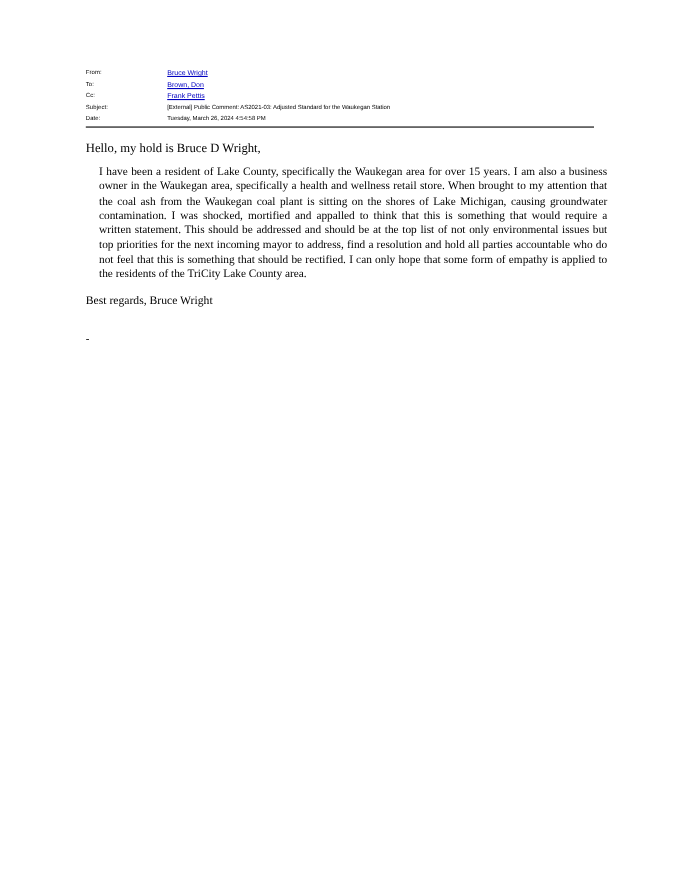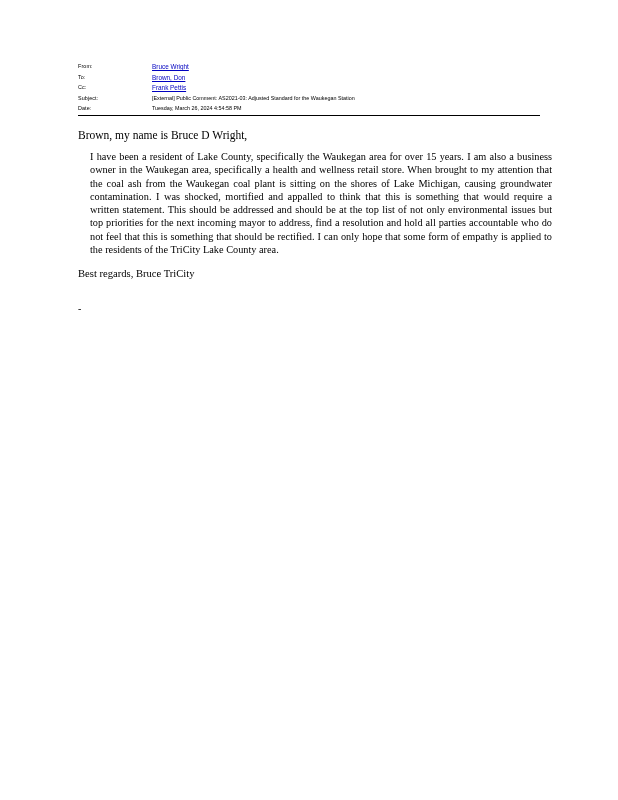--- a/index.html
+++ b/index.html
@@ -134,21 +134,21 @@
       <tr>
         <td class="hdr-label">Date:</td>
         <td class="hdr-value">Tuesday, March 26, 2024 4:54:58  PM</td>
       </tr>
     </tbody>
       </table>
   </div>
 
   <div class="hdr-rule"></div>
 
-  <div class="salutation">Brown, my name  is  Bruce  D Wright,</div>
+  <div class="salutation">Hello, my hold  is  Bruce  D Wright,</div>
 
   <div class="para para-main">I have been  a resident  of Lake County, specifically  the  Waukegan  area  for over 15 years.  I am also  a business   owner  in the Waukegan  area,  specifically  a health  and  wellness   retail store. When brought  to my attention  that  the coal  ash  from  the Waukegan   coal  plant  is sitting  on the shores  of Lake Michigan, causing  groundwater   contamination.  I was  shocked,  mortified  and appalled  to think that this is something  that  would  require  a written  statement.   This should  be addressed   and  should  be  at  the  top  list of not only environmental  issues   but  top priorities for the next incoming  mayor  to address,    find  a resolution  and  hold all parties  accountable   who do not feel that this is something  that should  be  rectified.  I can  only hope  that some  form of empathy  is applied  to the residents   of the TriCity Lake County area.</div>
 
-  <div class="closing">Best  regards,  Bruce  TriCity</div>
+  <div class="closing">Best  regards,  Bruce  Wright</div>
 
   <div class="dash">-</div>
 
 </div>
 
 </body></html>

